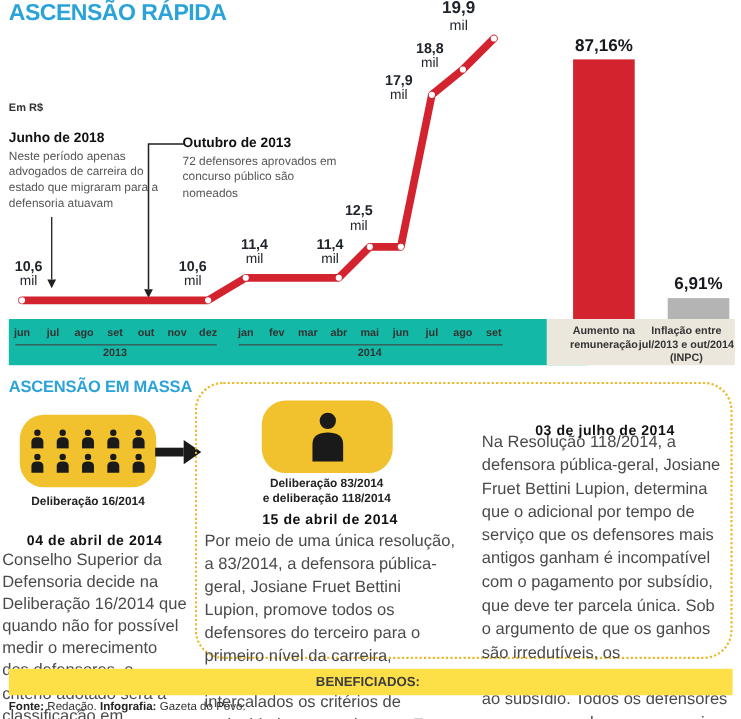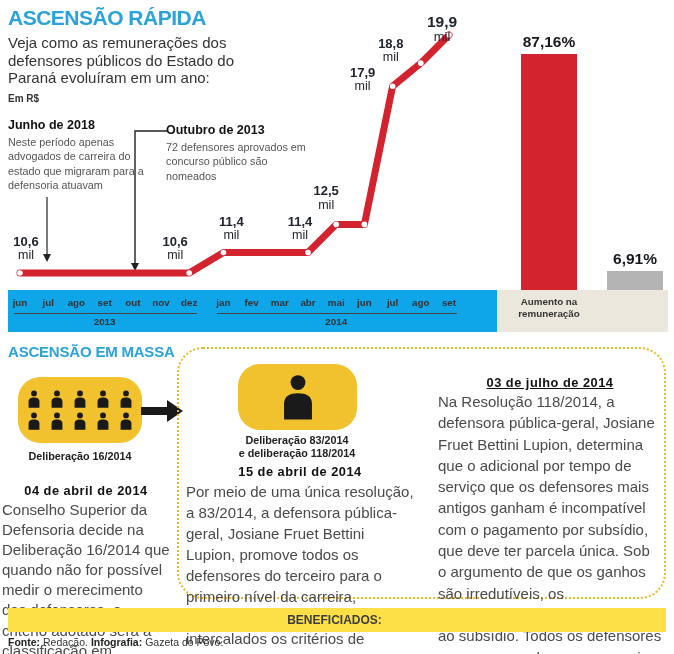--- a/index.html
+++ b/index.html
@@ -2,41 +2,41 @@
 <html lang="pt"><head>
 <meta charset="utf-8">
 <style>
   * { margin:0; padding:0; box-sizing:border-box; }
   body { background:#fff; font-family:"Liberation Sans","DejaVu Sans",sans-serif; }
   #infographic { position:relative; width:674px; height:654px; background:#fff; overflow:hidden; }
 
   .abs { position:absolute; }
 
   
-  .title { left:8px; top:6px; font-size:21px; font-weight:700; color:#2aa3d8; letter-spacing:-0.5px; }
+  .title { left:8px; top:0; font-size:21px; font-weight:700; color:#2aa3d8; letter-spacing:-0.5px; }
   .subtitle { left:8px; top:34px; width:256px; font-size:15px; color:#333; line-height:1.18; }
   .unit-label { left:8px; top:93px; font-size:10px; font-weight:700; color:#333; }
 
   
   .ann-heading { font-size:12.5px; font-weight:700; color:#111; }
   .ann-body { font-size:10.8px; color:#555; line-height:1.32; }
   .ann-june-h { left:8px; top:118px; }
   .ann-june-b { left:8px; top:135px; width:150px; }
   .ann-oct-h { left:166px; top:123px; }
   .ann-oct-b { left:166px; top:140px; width:148px; }
 
   
   .point-label { position:absolute; width:56px; text-align:center; color:#20242c; line-height:1.1; pointer-events:none; }
   .point-label .val { font-size:13px; font-weight:700; display:block; }
   .point-label .unit { font-size:12.5px; display:block; }
   .point-label.big .val { font-size:15.5px; }
   .point-label.big .unit { font-size:13px; }
 
   
-  .axis-strip { left:8px; top:290px; width:526px; height:42px; background:#0ea5e9; }
+  .axis-strip { left:8px; top:290px; width:526px; height:42px; background:#14b8a6; }
   .axis-strip .month { position:absolute; width:30px; top:7px; text-align:center; font-size:9.8px; font-weight:700; color:#333; }
   .axis-strip .year-rule { position:absolute; top:23px; height:0; border-top:1px solid #444; }
   .axis-strip .year-label { position:absolute; top:26px; width:44px; text-align:center; font-size:9.8px; font-weight:700; color:#333; }
 
   
   .bar-strip { left:497px; top:290px; width:171px; height:42px; background:#ebe7dc; }
   .bar { position:absolute; }
   .bar-value { position:absolute; width:90px; text-align:center; font-size:15.5px; font-weight:700; color:#16181d; }
   .bar-caption { font-size:9.8px; font-weight:700; color:#333; text-align:center; line-height:1.2; }
   .bar-caption-1 { left:501px; top:296px; width:96px; }
@@ -53,37 +53,36 @@
   .cap-left { left:10px; top:450px; width:140px; }
   .cap-mid { left:217px; top:434px; width:160px; }
   .arrow-right { left:141px; top:399px; }
   .dashed-panel { left:177px; top:347px; width:489px; height:252px; border:2px dotted #e9b929; border-radius:26px; }
   .h-date { font-size:12.8px; font-weight:700; color:#111; text-align:center; letter-spacing:0.5px; }
   .body-text { font-size:15px; color:#4a4a4a; text-align:left; }
   .date-left { left:2px; top:483px; width:168px; }
   .para-left { left:2px; top:500px; width:168px; line-height:1.34; }
   .date-mid { left:195px; top:464px; width:210px; }
   .para-mid { left:186px; top:481px; width:230px; line-height:1.4; }
-  .date-right { left:442px; top:375px; width:216px;text-decoration:underline; }
+  .date-right { left:442px; top:383px; width:216px; }
   .para-right { left:438px; top:391px; width:224px; line-height:1.42; }
 
   
   .banner { left:8px; top:608px; width:658px; height:24px; background:#fde047; display:flex; align-items:center; justify-content:center; font-size:12px; }
   .banner .b-label { font-weight:700; color:#3d3d3d; margin-right:5px; }
   .banner .b-text { font-weight:700; color:#141414; }
   .footer { left:8px; top:636px; font-size:10.5px; color:#333; }
   .footer b { color:#222; }
 </style>
 </head>
 <body>
 
 <div id="infographic">
 
   <div class="abs title">ASCENSÃO RÁPIDA</div>
-  <div class="abs subtitle">Veja como as remunerações dos defensores públicos do Estado do Paraná evoluíram em um ano:</div>
   <div class="abs unit-label">Em R$</div>
 
   <div class="abs ann-heading ann-june-h">Junho de 2018</div>
   <div class="abs ann-body ann-june-b">Neste período apenas advogados de carreira do estado que migraram para a defensoria atuavam</div>
   <div class="abs ann-heading ann-oct-h">Outubro de 2013</div>
   <div class="abs ann-body ann-oct-b">72 defensores aprovados em concurso público são nomeados</div>
 
   <svg class="abs" style="left:40px;top:197px;" width="14" height="66">
     <line x1="7" y1="0" x2="7" y2="57" stroke="#222" stroke-width="1.2"></line>
     <polygon points="3,57 11,57 7,65" fill="#222"></polygon>
@@ -127,21 +126,21 @@
         <span class="unit">mil</span>
       </div>
       <div class="point-label" style="left: 334.6px; top: 66.1828px;">
         <span class="val">17,9</span>
         <span class="unit">mil</span>
       </div>
       <div class="point-label" style="left: 362.8px; top: 37.1505px;">
         <span class="val">18,8</span>
         <span class="unit">mil</span>
       </div>
-      <div class="point-label big" style="left: 414px; top: -1px; margin-top: 14px;">
+      <div class="point-label big" style="left: 389px; top: -1px;">
         <span class="val">19,9</span>
         <span class="unit">mil</span>
       </div>
     </div>
 
   <div class="abs axis-strip" id="axis-strip">
       <span class="month" style="left: -3px;">jun</span>
       <span class="month" style="left: 25.2px;">jul</span>
       <span class="month" style="left: 53.4px;">ago</span>
       <span class="month" style="left: 81.6px;">set</span>
@@ -159,20 +158,21 @@
       <span class="month" style="left: 426px;">set</span>
       <div class="year-rule" style="left: 6px; width: 183.2px;"></div>
       <div class="year-label" style="left: 74.6px;">2013</div>
       <div class="year-rule" style="left: 209.4px; width: 239.6px;"></div>
       <div class="year-label" style="left: 306.2px;">2014</div>
     </div>
 
   <div class="abs bar-strip"></div>
   <div id="bars-layer"></div>
   <div class="abs bar-caption bar-caption-1">Aumento na remuneração</div>
+  <div class="abs bar-caption bar-caption-2">Inflação entre jul/2013 e out/2014 (INPC)</div>
 
   <div class="abs promo-heading">ASCENSÃO EM MASSA</div>
 
   <div class="abs yellow-box box-left">
     <div class="people-grid" id="people-grid">
         <svg width="14" height="18" viewBox="0 0 16 20">
           <circle cx="8" cy="3.6" r="3.3" fill="#1a1a1a"></circle>
           <path d="M1.8 20 L1.8 13 C1.8 9.6 4.3 8.3 8 8.3 C11.7 8.3 14.2 9.6 14.2 13 L14.2 20 Z" fill="#1a1a1a"></path>
         </svg>
         <svg width="14" height="18" viewBox="0 0 16 20">

